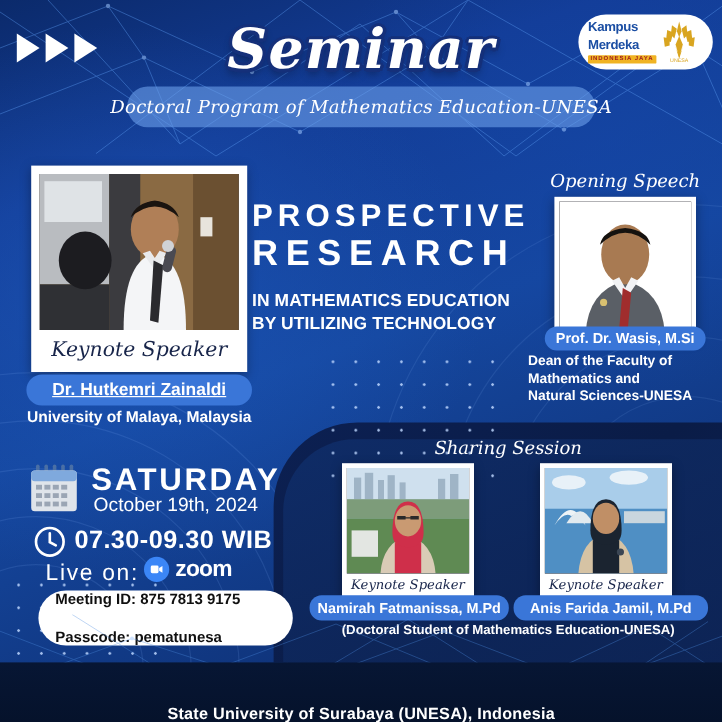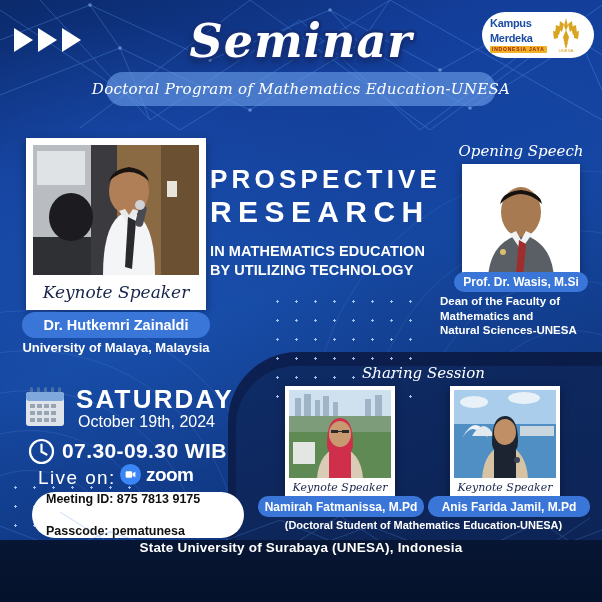--- a/index.html
+++ b/index.html
@@ -47,23 +47,23 @@
     background:linear-gradient(135deg,#0c2052 0%, #0a1c47 55%, #0d2356 100%);
     border-radius:70px 0 0 0;
   }
   .darkpanel2{
     position:absolute; left:236px; top:366px; width:400px; height:186px;
     background:linear-gradient(160deg,#10306e 0%, #0d2455 100%);
     border-radius:60px 0 0 0; opacity:.75;
   }
   
   .footer{
-    position:absolute; left:0; right:0; bottom:0; height:62px;
+    position:absolute; left:0; right:0; bottom:0; height:50px;
     background:linear-gradient(180deg,#071634 0%, #05122b 100%);
-    display:flex; align-items:flex-start; justify-content:center;
+    display:flex; align-items:flex-end; justify-content:center;
   }
   .footer-text{
     color:#ffffff; font-size:13.5px; font-weight:bold; letter-spacing:.2px;
     font-family:"Liberation Sans", sans-serif;
   }
   
   .arrows{ position:absolute; left:14px; top:28px; display:flex; gap:5px; }
   .arrows i{
     display:block; width:0; height:0;
     border-top:12px solid transparent; border-bottom:12px solid transparent;
@@ -132,21 +132,21 @@
   .pol-main{ left:26px; top:138px; width:180px; height:172px; padding:7px 7px 0 7px; }
   .pol-main .ph{ width:166px; height:130px; }
   .pol-main .pol-cap{ font-size:17px; line-height:34px; }
   
   .badge{
     position:absolute; background:#3a76d8; border-radius:13px;
     display:flex; align-items:center; justify-content:center;
   }
   .badge span{ color:#ffffff; font-weight:bold; white-space:nowrap; }
   .badge-main{ left:22px; top:312px; width:188px; height:26px; }
-  .badge-main span{ font-size:14.5px; }
+  .badge-main span{ font-size:14.5px;text-decoration:underline; }
   .affil-main{
     position:absolute; left:0; top:340px; width:232px; text-align:center;
     color:#ffffff; font-size:13px; font-weight:bold; white-space:nowrap;
   }
   
   .os-label{
     position:absolute; left:440px; top:142px; width:162px; text-align:center;
     color:#ffffff; font-size:15px; font-style:italic; font-family:"DejaVu Serif", serif;
   }
   .pol-os{ left:462px; top:164px; width:118px; height:118px; padding:4px; }

